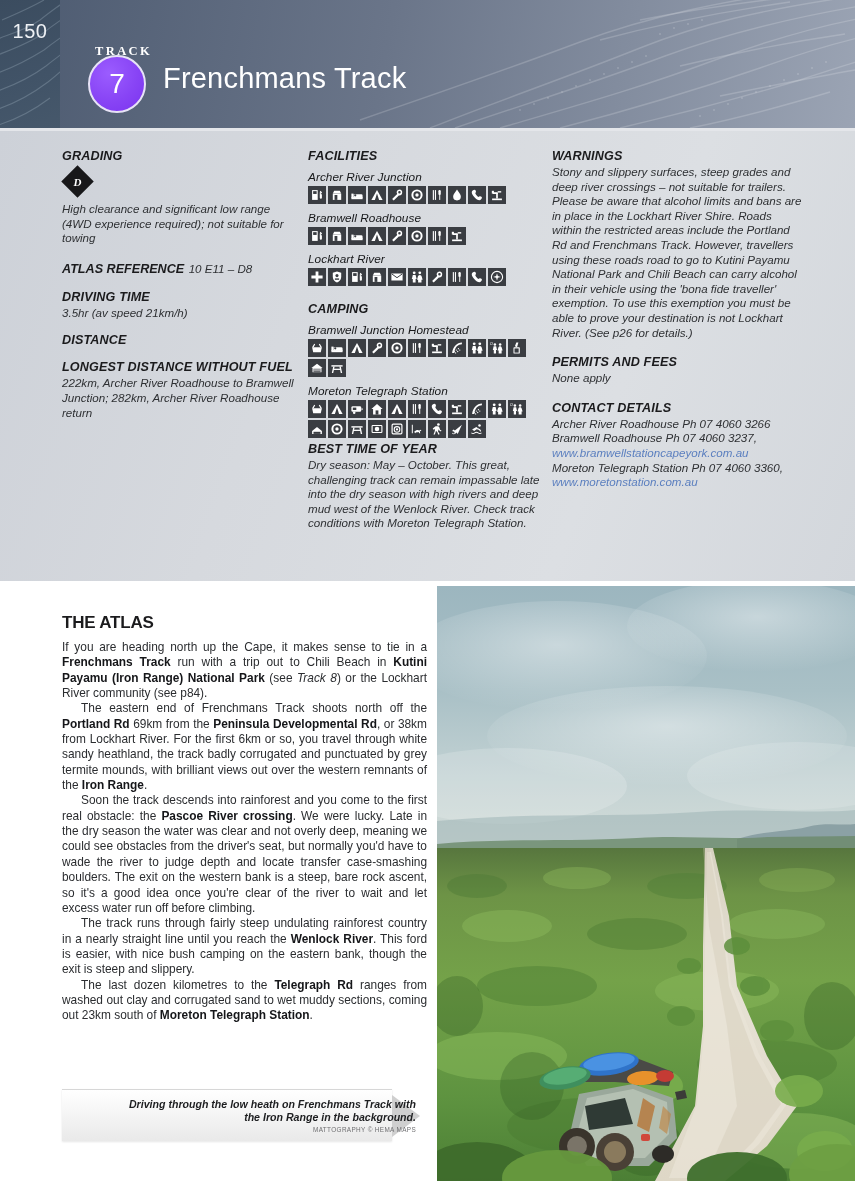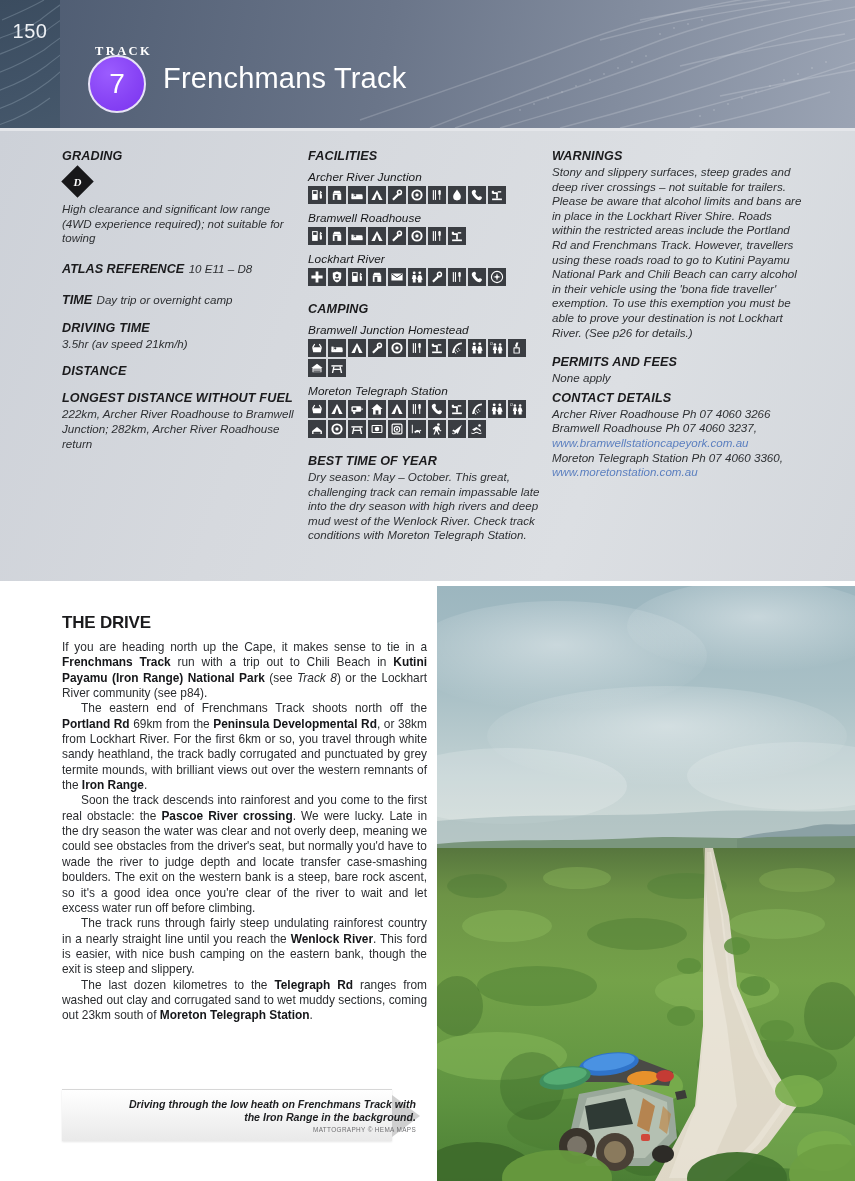--- a/index.html
+++ b/index.html
@@ -228,24 +228,20 @@
       <div class="grade-diamond">
         <span>D</span>
       </div>
       <div class="body-t">High clearance and significant low range (4WD experience required); not suitable for towing</div>
 
       <div class="kv">
         <span class="inline-h">ATLAS REFERENCE</span>
         <span class="inline-v">10 E11 – D8</span>
       </div>
 
-      <div class="kv">
-        <span class="inline-h">TIME</span>
-        <span class="inline-v">Day trip or overnight camp</span>
-      </div>
 
       <h3 class="sect">DRIVING TIME</h3>
       <div class="body-t">3.5hr (av speed 21km/h)</div>
 
       <h3 class="sect">DISTANCE</h3>
 
       <h3 class="sect">LONGEST DISTANCE WITHOUT FUEL</h3>
       <div class="body-t">222km, Archer River Roadhouse to Bramwell Junction; 282km, Archer River Roadhouse return</div>
     </div>
 
@@ -697,43 +693,43 @@
               <svg viewBox="0 0 20 20" width="14" height="14" fill="#fff">
                 <circle cx="13.6" cy="5" r="1.8"></circle>
                 <path d="M3 10.6 9 7l2.6 2-2 1.4L6 13z"></path>
                 <path d="M11 8.6l3.4 1.6 1.6 2.6-1.5 1-1.4-2.2-3.4-1.4z"></path>
                 <path d="M2 15.6c1.6 1.2 3.2 1.2 4.8 0 1.6-1.2 3.2-1.2 4.8 0 1.6 1.2 3.2 1.2 4.8 0" fill="none" stroke="#fff" stroke-width="1.5"></path>
               </svg>
             </div>
           </div>
         </div>
 
-      <h3 class="sect" style="margin-top:16px">BEST TIME OF YEAR</h3>
+      <h3 class="sect" style="margin-top:4px">BEST TIME OF YEAR</h3>
       <div class="body-t">Dry season: May – October. This great, challenging track can remain impassable late into the dry season with high rivers and deep mud west of the Wenlock River. Check track conditions with Moreton Telegraph Station.</div>
     </div>
 
     <div class="col col-c">
       <h3 class="sect">WARNINGS</h3>
       <div class="body-t">Stony and slippery surfaces, steep grades and deep river crossings – not suitable for trailers. Please be aware that alcohol limits and bans are in place in the Lockhart River Shire. Roads within the restricted areas include the Portland Rd and Frenchmans Track. However, travellers using these roads road to go to Kutini Payamu National Park and Chili Beach can carry alcohol in their vehicle using the 'bona fide traveller' exemption. To use this exemption you must be able to prove your destination is not Lockhart River. (See p26 for details.)</div>
 
       <h3 class="sect" style="margin-top:15px">PERMITS AND FEES</h3>
       <div class="body-t">None apply</div>
 
-      <h3 class="sect" style="margin-top:5px">CONTACT DETAILS</h3>
+      <h3 class="sect" style="margin-top:15px">CONTACT DETAILS</h3>
       <div class="body-t">Archer River Roadhouse Ph 07 4060 3266</div>
       <div class="body-t">Bramwell Roadhouse Ph 07 4060 3237,</div>
       <div class="body-t"><a class="link" href="#">www.bramwellstationcapeyork.com.au</a></div>
       <div class="body-t">Moreton Telegraph Station Ph 07 4060 3360,</div>
       <div class="body-t"><a class="link" href="#">www.moretonstation.com.au</a></div>
     </div>
   </div>
 
   <div class="lower">
     <div class="drive-col">
-      <div class="drive-title">THE DRIVE</div>
+      <div class="drive-title">THE ATLAS</div>
       <div id="drive-paras">
           <p>If you are heading north up the Cape, it makes sense to tie in a <b>Frenchmans Track</b> run with a trip out to Chili Beach in <b>Kutini Payamu (Iron Range) National Park</b> (see <i>Track 8</i>) or the Lockhart River community (see p84).</p>
           <p>The eastern end of Frenchmans Track shoots north off the <b>Portland Rd</b> 69km from the <b>Peninsula Developmental Rd</b>, or 38km from Lockhart River. For the first 6km or so, you travel through white sandy heathland, the track badly corrugated and punctuated by grey termite mounds, with brilliant views out over the western remnants of the <b>Iron Range</b>.</p>
           <p>Soon the track descends into rainforest and you come to the first real obstacle: the <b>Pascoe River crossing</b>. We were lucky. Late in the dry season the water was clear and not overly deep, meaning we could see obstacles from the driver's seat, but normally you'd have to wade the river to judge depth and locate transfer case-smashing boulders. The exit on the western bank is a steep, bare rock ascent, so it's a good idea once you're clear of the river to wait and let excess water run off before climbing.</p>
           <p>The track runs through fairly steep undulating rainforest country in a nearly straight line until you reach the <b>Wenlock River</b>. This ford is easier, with nice bush camping on the eastern bank, though the exit is steep and slippery.</p>
           <p>The last dozen kilometres to the <b>Telegraph Rd</b> ranges from washed out clay and corrugated sand to wet muddy sections, coming out 23km south of <b>Moreton Telegraph Station</b>.</p>
         </div>
     </div>
   </div>
 

